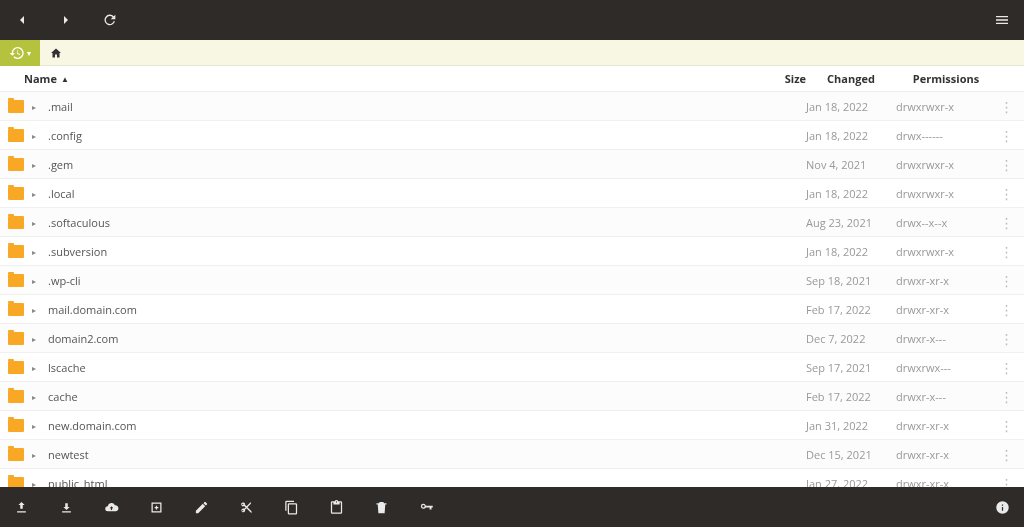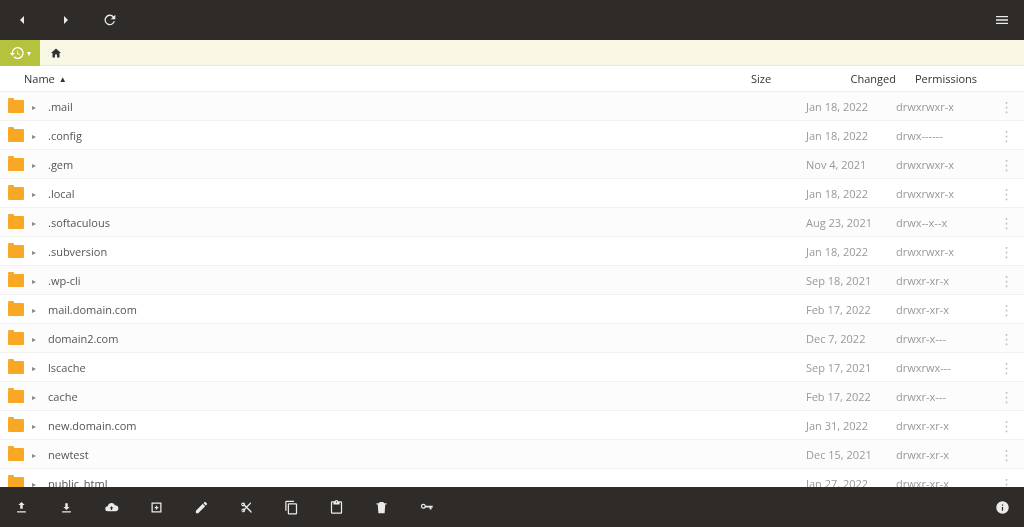--- a/index.html
+++ b/index.html
@@ -6,24 +6,24 @@
 body{background:#fff;overflow:hidden}
 .top-bar{background:#2e2b28;height:40px;display:flex;align-items:center;padding:0 10px;justify-content:space-between}
 .top-left{display:flex;align-items:center;gap:20px}
 .top-icon{color:#fff;cursor:pointer;display:flex;align-items:center;justify-content:center;width:24px;height:24px;opacity:.9}
 .top-icon svg{width:16px;height:16px;fill:#fff}
 .crumb-bar{background:#f7f7e3;height:26px;display:flex;align-items:center;border-bottom:1px solid #e8e8d4}
 .history-btn{background:#b4c23e;height:26px;width:40px;display:flex;align-items:center;justify-content:center;cursor:pointer}
 .history-btn svg{width:16px;height:16px;fill:#fff}
 .home-btn{padding:0 10px;cursor:pointer;color:#666}
 .home-btn svg{width:12px;height:12px;fill:#333}
-.header-row{display:flex;align-items:center;height:26px;padding:0 8px;border-bottom:1px solid #eee;font-size:11px;font-weight:400;color:#333}
+.header-row{display:flex;align-items:center;height:26px;padding:0 8px;border-bottom:1px solid #eee;font-size:11px;font-weight:700;color:#333}
 .col-name{flex:1;padding-left:16px;display:flex;align-items:center;gap:4px;cursor:pointer}
-.col-size{width:90px;text-align:center;cursor:pointer}
-.col-changed{width:90px;text-align:right;cursor:pointer}
+.col-size{width:90px;text-align:right;cursor:pointer}
+.col-changed{width:90px;text-align:center;cursor:pointer}
 .col-perm{width:100px;text-align:center;cursor:pointer}
 .col-act{width:20px}
 .sort-ind{font-size:8px}
 .rows{height:calc(100vh - 40px - 26px - 26px - 40px);overflow-y:auto}
 .row{display:flex;align-items:center;height:29px;padding:0 8px;border-bottom:1px solid #f0f0f0;font-size:11px;color:#555}
 .row:nth-child(odd){background:#fcfcfc}
 .row .name-cell{flex:1;display:flex;align-items:center;gap:8px;padding-left:0}
 .folder-icon{width:16px;height:13px;background:#f9a825;border-radius:1px;position:relative;flex-shrink:0}
 .folder-icon::before{content:"";position:absolute;top:-2px;left:0;width:6px;height:2px;background:#f9a825;border-radius:1px 1px 0 0}
 .caret{color:#888;font-size:8px;cursor:pointer;width:8px}

